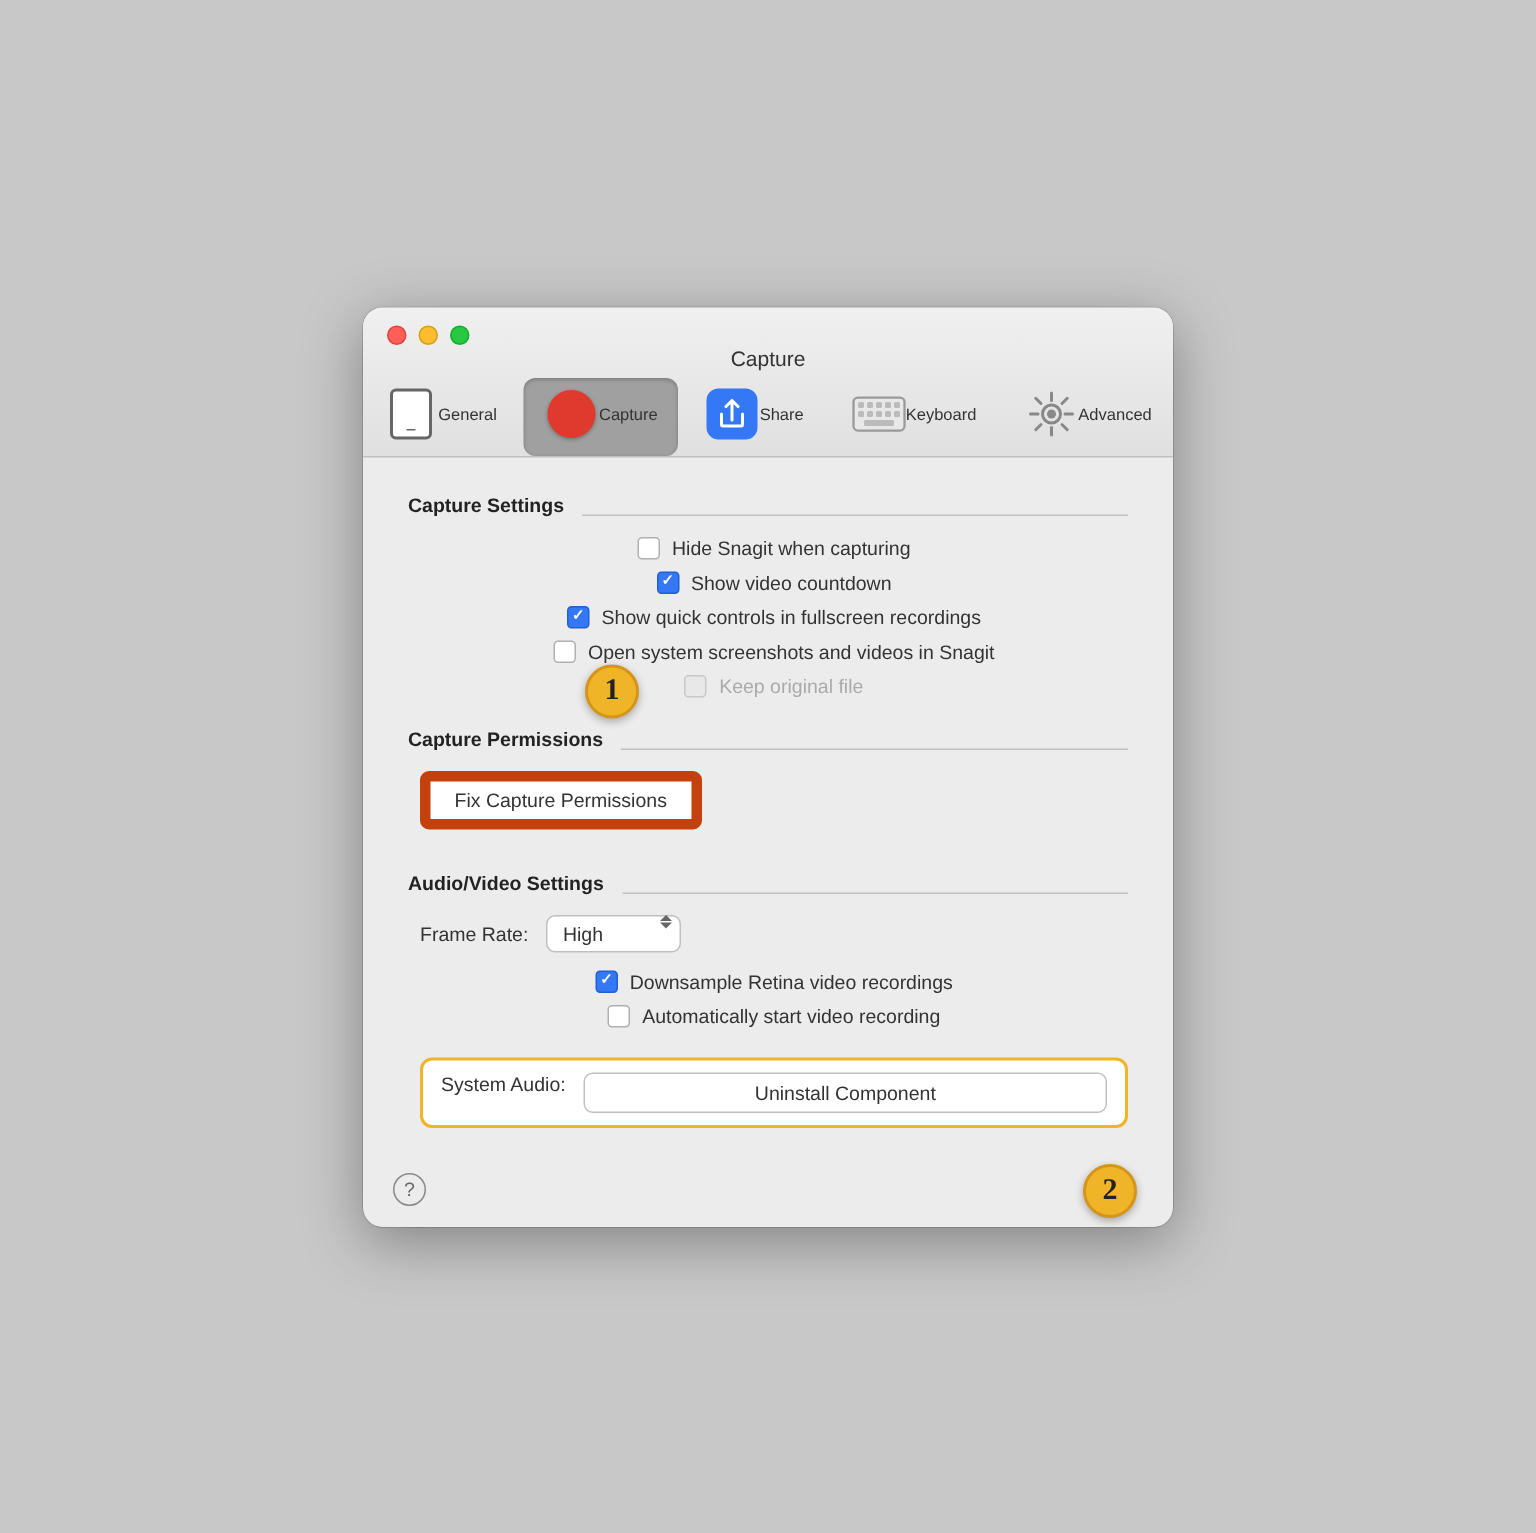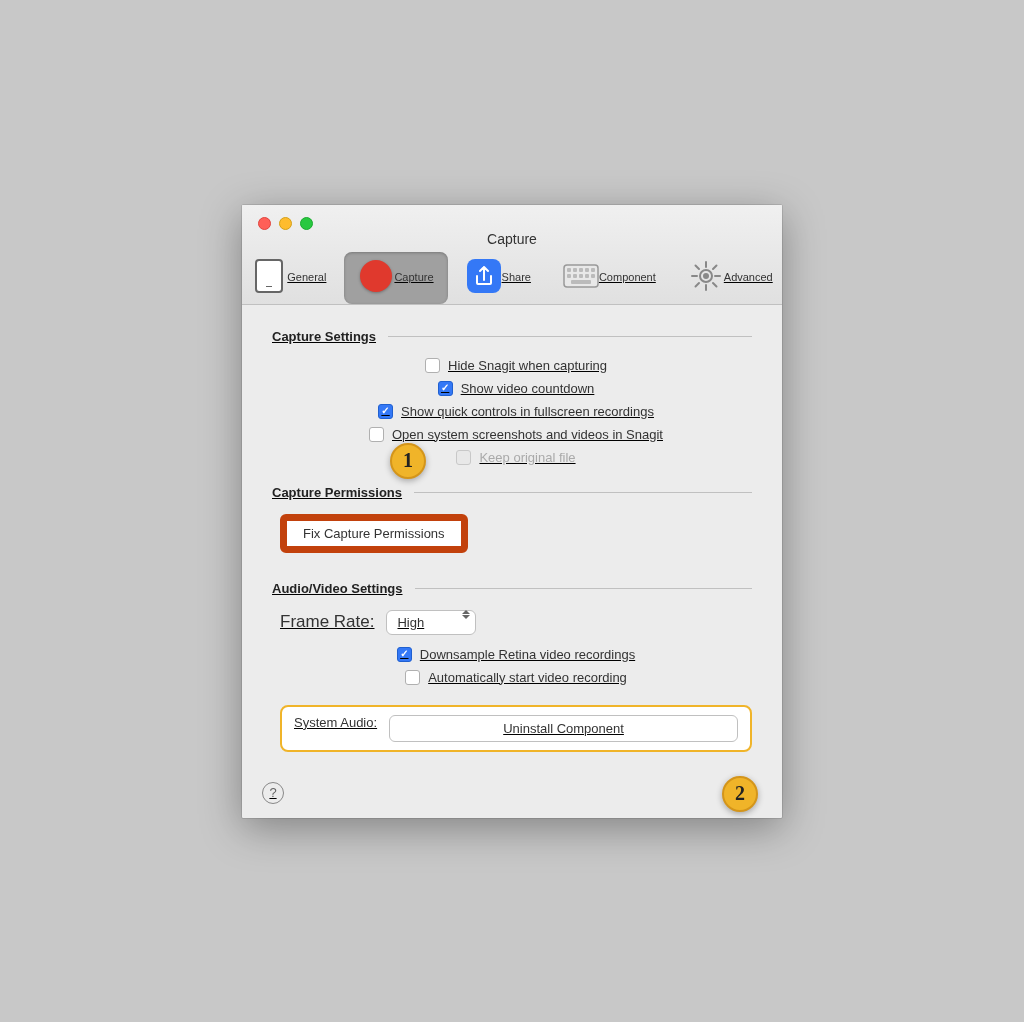--- a/index.html
+++ b/index.html
@@ -9,24 +9,23 @@
       display: flex;
       justify-content: center;
       align-items: center;
       min-height: 100vh;
       font-family: -apple-system, BlinkMacSystemFont, 'Helvetica Neue', Arial, sans-serif;
     }
 
     .window {
       width: 540px;
       background: #ececec;
-      border-radius: 1px;
+      border-radius: 13px;
       box-shadow: 0 10px 40px rgba(0,0,0,0.35), 0 0 0 0.5px rgba(0,0,0,0.2);
       overflow: hidden;
-      text-decoration: underline;
     }
 
     .titlebar {
       background: linear-gradient(to bottom, #f0f0f0, #e0e0e0);
       padding: 12px 16px 0 16px;
       display: flex;
       flex-direction: column;
       align-items: center;
       border-bottom: 1px solid #c0c0c0;
     }
@@ -144,21 +143,21 @@
       align-items: center;
       justify-content: center;
     }
 
     .content {
       padding: 20px 30px 20px 30px;
     }
 
     .section-header {
       display: flex;
-      align-items: center;
+      align-items: flex-end;
       margin-bottom: 14px;
       margin-top: 4px;
     }
 
     .section-title {
       font-size: 13px;
       font-weight: 600;
       color: #222;
       white-space: nowrap;
       margin-right: 12px;
@@ -239,21 +238,21 @@
 
     .form-row {
       display: flex;
       align-items: center;
       gap: 12px;
       margin-left: 8px;
       margin-bottom: 12px;
     }
 
     .form-label {
-      font-size: 17px;
+      font-size: 13px;
       color: #333;
     }
 
     .select-wrapper {
       position: relative;
       display: inline-flex;
       align-items: flex-start;
     }
 
     .select-control {
@@ -423,21 +422,21 @@
 
             <rect x="4" y="10" width="4" height="4" rx="1" fill="#bbb"></rect>
             <rect x="10" y="10" width="4" height="4" rx="1" fill="#bbb"></rect>
             <rect x="16" y="10" width="4" height="4" rx="1" fill="#bbb"></rect>
             <rect x="22" y="10" width="4" height="4" rx="1" fill="#bbb"></rect>
             <rect x="28" y="10" width="4" height="4" rx="1" fill="#bbb"></rect>
 
             <rect x="8" y="16" width="20" height="4" rx="1" fill="#bbb"></rect>
           </svg>
         </div>
-        <span class="toolbar-label">Component</span>
+        <span class="toolbar-label">Keyboard</span>
       </div>
 
       <div class="toolbar-item">
         <div class="toolbar-icon">
           <svg width="32" height="32" viewBox="0 0 32 32">
             <path d="M16 10a6 6 0 100 12 6 6 0 000-12z" fill="none" stroke="#888" stroke-width="2"></path>
             <circle cx="16" cy="16" r="3" fill="#888"></circle>
             <g stroke="#888" stroke-width="2" stroke-linecap="round">
               <line x1="16" y1="2" x2="16" y2="7"></line>
               <line x1="16" y1="25" x2="16" y2="30"></line>

